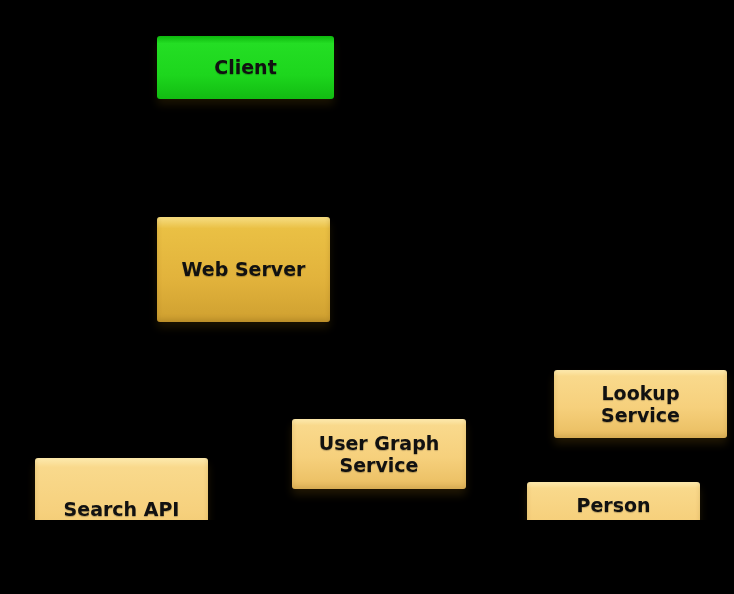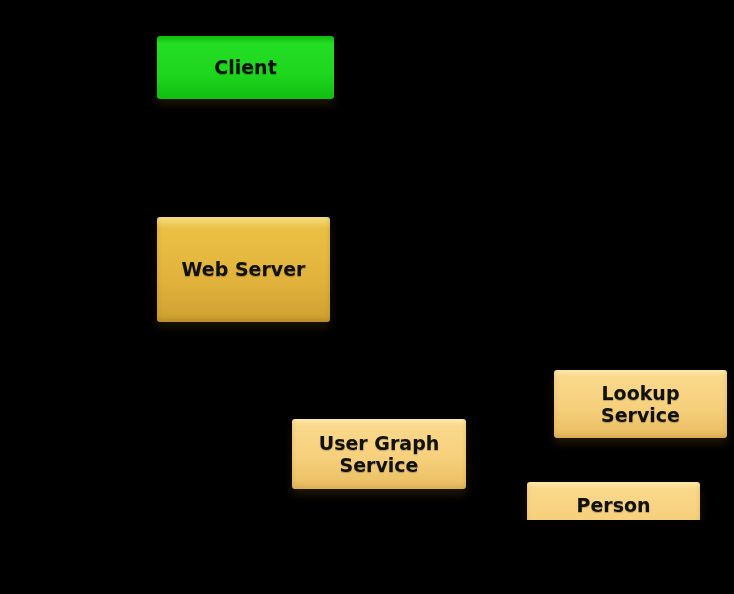--- a/index.html
+++ b/index.html
@@ -59,20 +59,23 @@
 <div class="canvas">
 
   <div class="node node--green n-client">
     <span class="node-label">Client</span>
   </div>
 
   <div class="node node--gold n-web-server">
     <span class="node-label">Web Server</span>
   </div>
 
+  <div class="node node--tan n-search-api">
+    <span class="node-label">Search API</span>
+  </div>
 
   <div class="node node--tan n-user-graph">
     <span class="node-label">User Graph
 Service</span>
   </div>
 
   <div class="node node--tan n-lookup">
     <span class="node-label">Lookup
 Service</span>
   </div>

